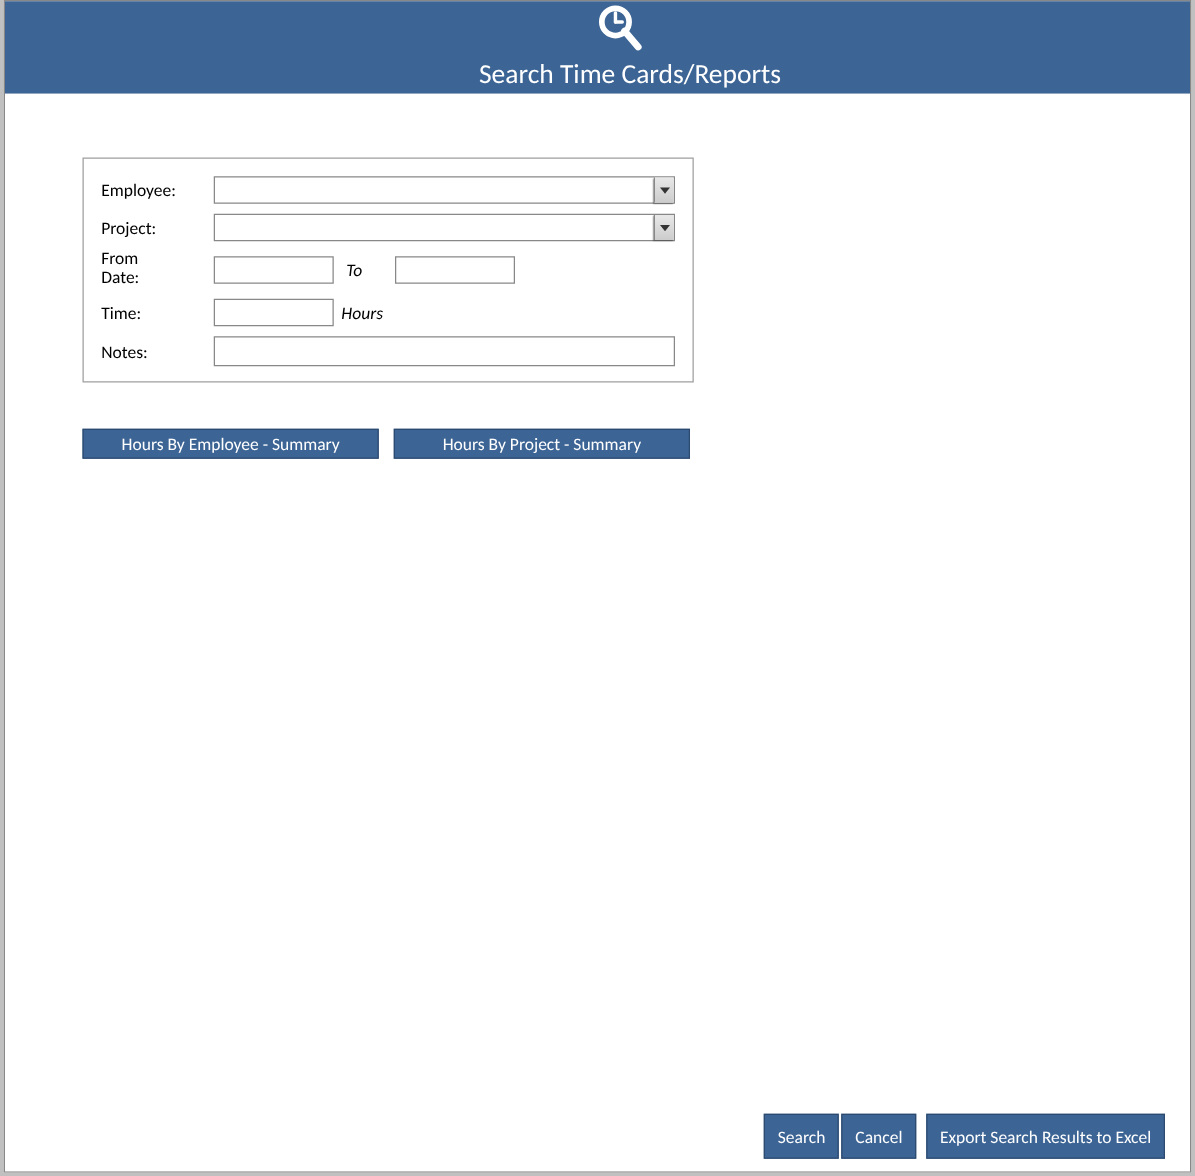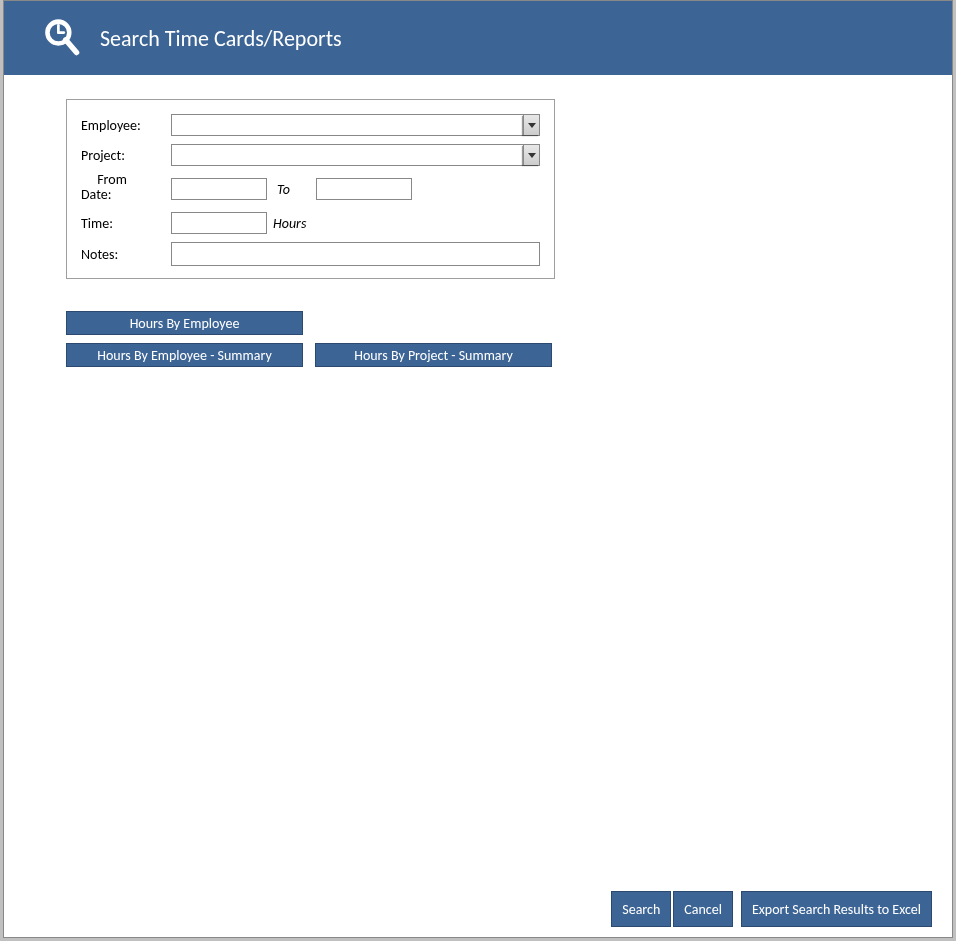--- a/index.html
+++ b/index.html
@@ -19,39 +19,40 @@
     width: 950px; height: 938px;
     background: #ffffff;
     border: 1px solid #888;
   }
   .header {
     height: 74px;
     background: #3c6494;
     display: flex;
     align-items: center;
     padding-left: 36px;
+    flex-direction: column;
   }
   .header .icon-wrap {
     width: 44px; height: 44px;
     display: flex; align-items: center; justify-content: center;
   }
   .header .title {
     color: #ffffff;
     font-size: 22px;
     font-weight: 400;
     margin-left: 16px;
   }
   .content {
     position: relative;
     height: calc(100% - 74px);
     background: #ffffff;
   }
   .form-panel {
     position: absolute;
-    left: 62px; top: 24px;
+    left: 62px; top: 51px;
     width: 489px; height: 180px;
     border: 1px solid #9e9e9e;
     background: #ffffff;
     padding: 14px 14px;
   }
   .row {
     display: flex;
     align-items: center;
     margin-bottom: 8px;
     font-size: 14px;
@@ -178,21 +179,21 @@
           <div class="arrow">
             <svg viewBox="0 0 8 8">
                 <polygon points="0,2 8,2 4,7" fill="#333"></polygon>
               </svg>
           </div>
         </div>
       </div>
 
       <div class="row">
         <div class="lbl two-line">
-          <div style="text-align:center; padding-right:28px;">From</div>
+          <div style="text-align:left; padding-right:28px;">From</div>
           <div>Date:</div>
         </div>
         <input class="text-in w-short" value="" style="">
         <span class="gap-lbl">To</span>
         <span style="width:16px;"></span>
         <input class="text-in w-short" value="" style="">
       </div>
 
       <div class="row">
         <div class="lbl">Time:</div>
@@ -201,21 +202,20 @@
       </div>
 
       <div class="row" style="margin-top:4px;">
         <div class="lbl">Notes:</div>
         <input class="notes-in" value="" style="">
       </div>
 
     </div>
 
     <div class="btn-row r1">
-      <div class="rpt-btn">Hours By Employee</div>
     </div>
     <div class="btn-row r2">
       <div class="rpt-btn">Hours By Employee - Summary</div>
       <div class="rpt-btn">Hours By Project - Summary</div>
     </div>
 
     <div class="footer">
       <div class="foot-group">
         <div class="foot-btn">Search</div>
         <div class="foot-btn">Cancel</div>

